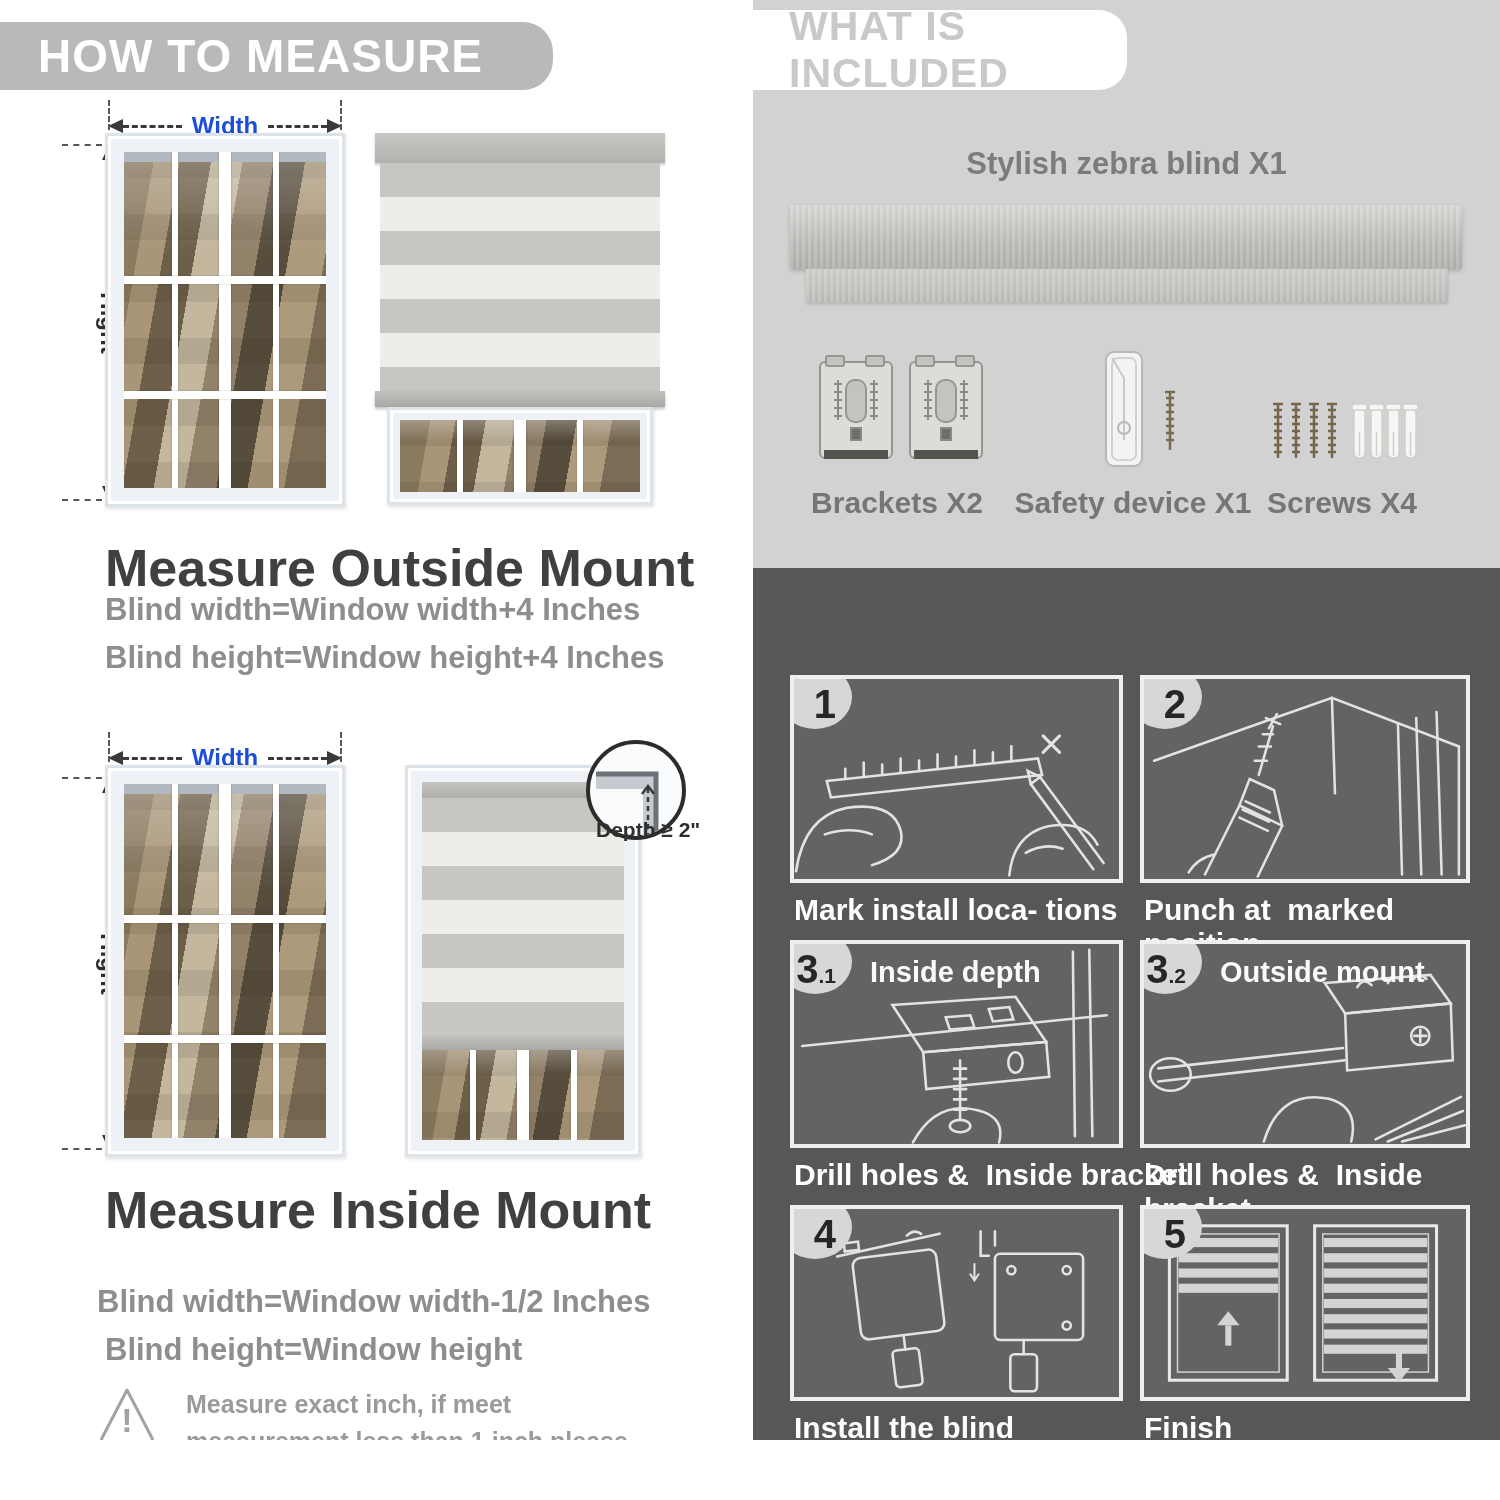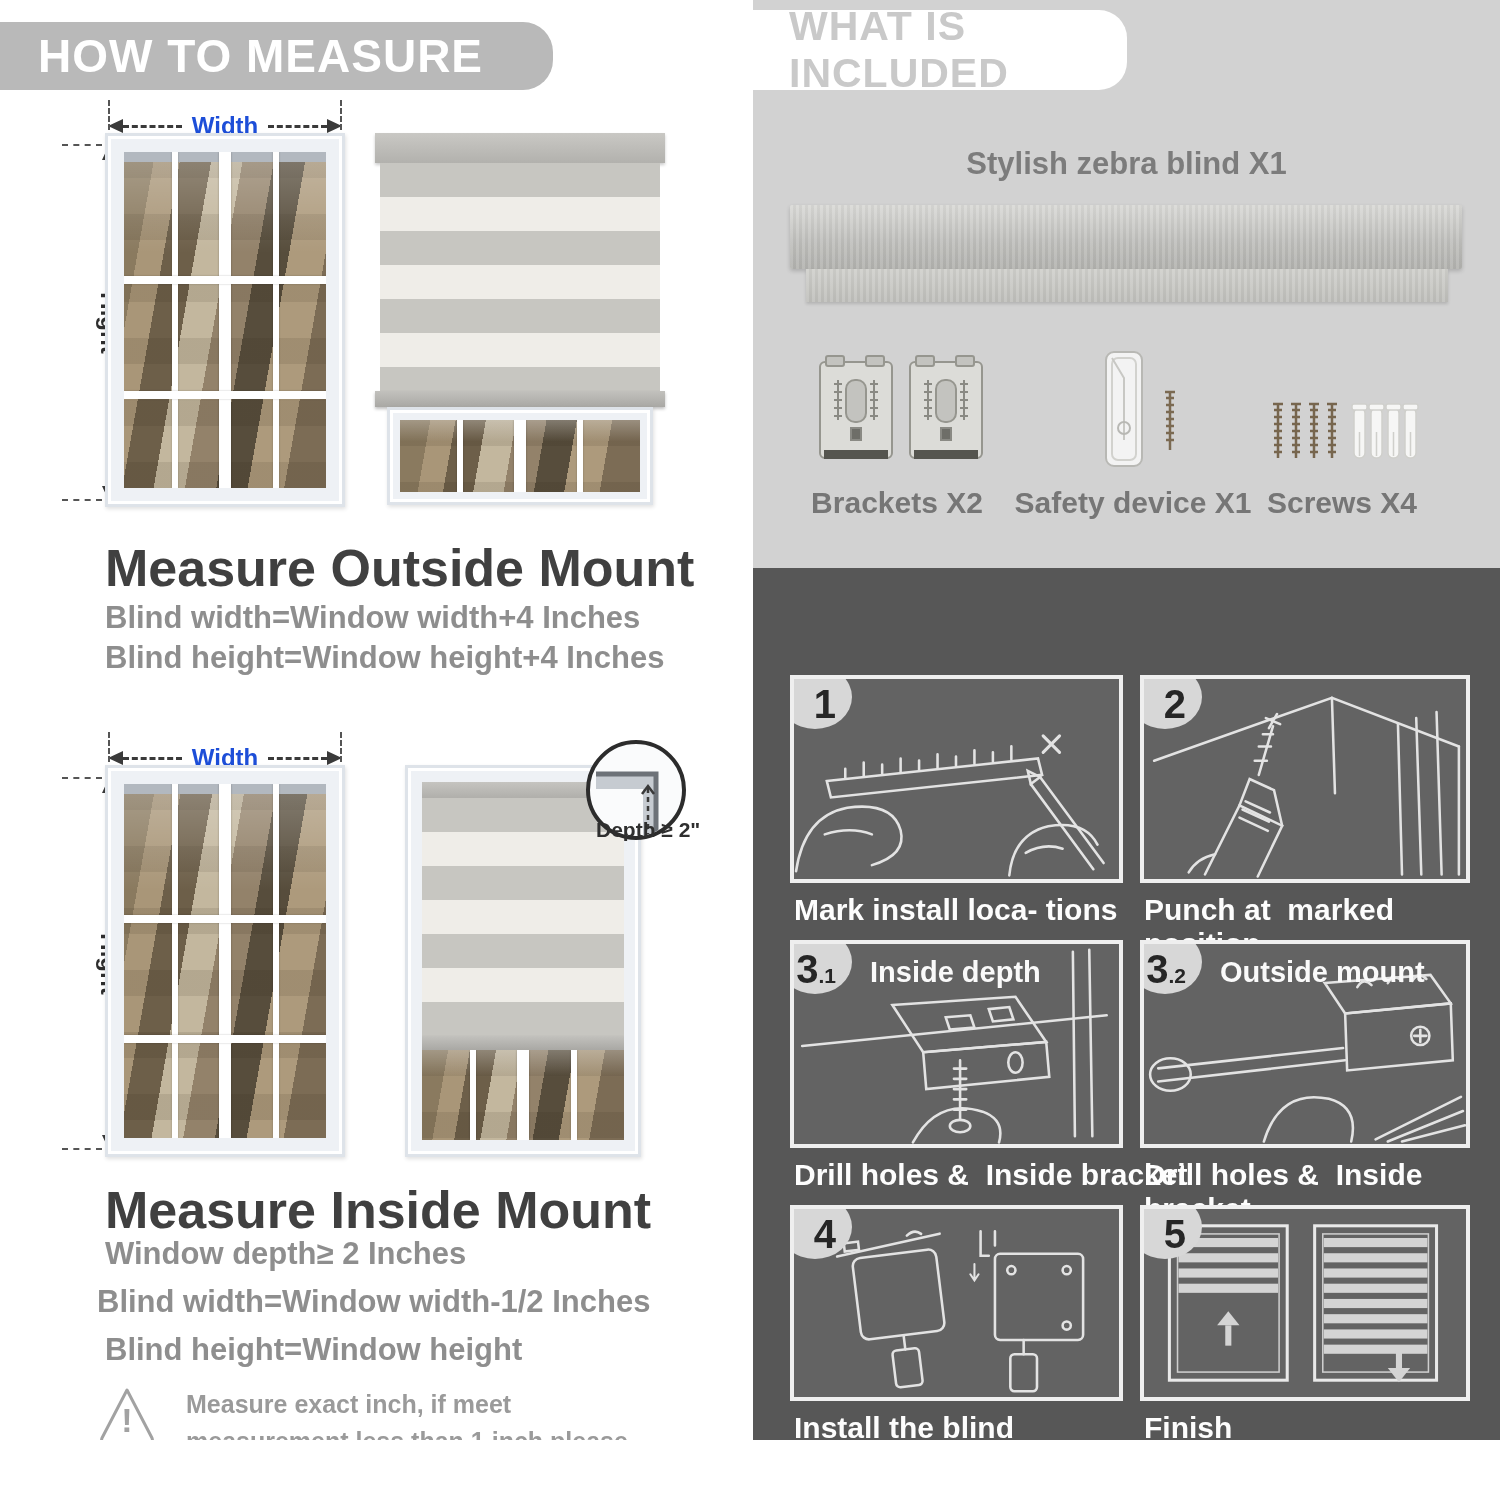--- a/index.html
+++ b/index.html
@@ -126,21 +126,21 @@
     <div class="window" style="left:12px;top:274px;width:260px;height:92px;">
       <div class="photo" style="inset:10px;">
         <div class="mull mv-c"></div>
         <div class="mull mv-a"></div>
         <div class="mull mv-b"></div>
       </div>
     </div>
   </div>
 
   <div class="h-title" style="left:105px;top:538px;">Measure Outside Mount</div>
-  <div class="h-line" style="left:105px;top:592px;margin-top:8px;">Blind width=Window width+4 Inches</div>
+  <div class="h-line" style="left:105px;top:592px;">Blind width=Window width+4 Inches</div>
   <div class="h-line" style="left:105px;top:640px;">Blind height=Window height+4 Inches</div>
 
   <div class="wline" style="left:108px;top:744px;width:234px;">
     <span class="ah ah-l"></span>
     <span class="dash-h"></span>
     <span class="mlabel">Width</span>
     <span class="dash-h"></span>
     <span class="ah ah-r"></span>
   </div>
   <div class="tick" style="left:108px;top:732px;"></div>
@@ -184,21 +184,20 @@
     <svg class="art" viewBox="0 0 92 92">
       <path d="M6,38 L60,38 L60,92" fill="none" stroke="#c6cbd1" stroke-width="14"></path>
       <path d="M6,30 L66,30 L66,92" fill="none" stroke="#6d7278" stroke-width="5"></path>
       <path d="M58,44 L58,92" fill="none" stroke="#3a3a3a" stroke-width="2.5" stroke-dasharray="5 4"></path>
       <path d="M52,50 L58,42 L64,50" fill="none" stroke="#3a3a3a" stroke-width="2.5"></path>
     </svg>
   </div>
   <div class="abs" style="left:596px;top:818px;font-size:21px;font-weight:700;color:#2f2f2f;z-index:6;white-space:nowrap;">Depth ≥ 2"</div>
 
   <div class="h-title" style="left:105px;top:1180px;">Measure Inside Mount</div>
-  <div class="h-line" style="left:105px;top:1236px;">Window depth≥ 2 Inches</div>
   <div class="h-line" style="left:97px;top:1284px;">Blind width=Window width-1/2 Inches</div>
   <div class="h-line" style="left:105px;top:1332px;">Blind height=Window height</div>
 
   <div class="abs" style="left:98px;top:1384px;width:58px;height:64px;">
     <svg class="art" viewBox="0 0 58 64">
       <path d="M29,6 L54,54 Q56,60 49,60 L9,60 Q2,60 4,54 Z" fill="none" stroke="#a2a2a2" stroke-width="3" stroke-linejoin="round"></path>
       <text x="29" y="48" text-anchor="middle" font-size="34" font-weight="bold" fill="#a2a2a2" font-family="Liberation Sans, sans-serif">!</text>
     </svg>
   </div>
   <div class="warn-text" style="left:186px;top:1386px;">Measure exact inch, if meet measurement less than 1 inch,please also let us know exact measurement, please do not leave it</div>

